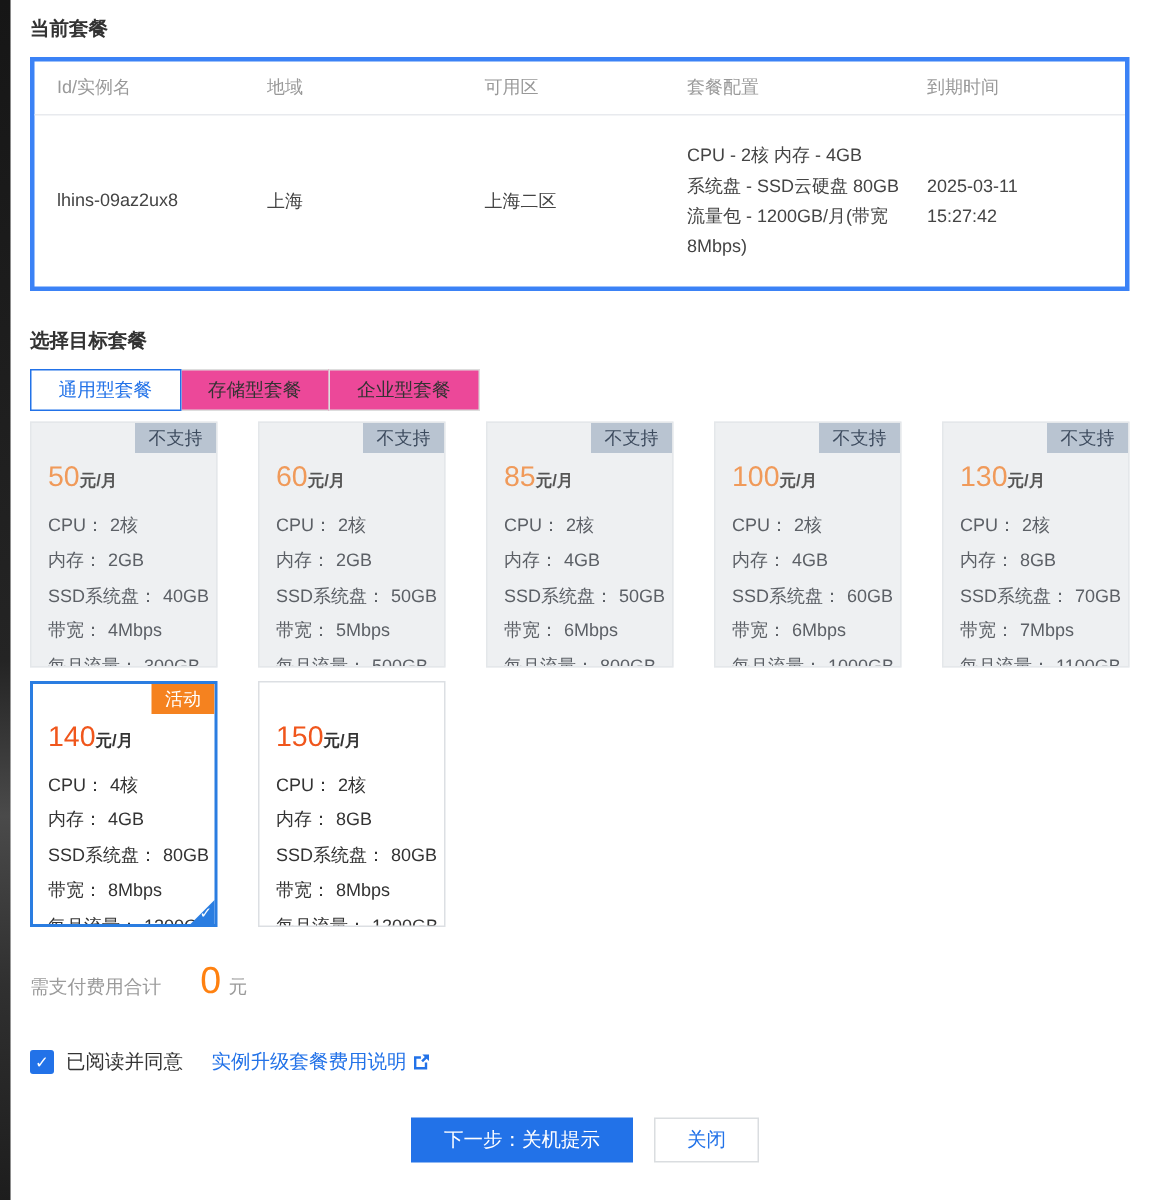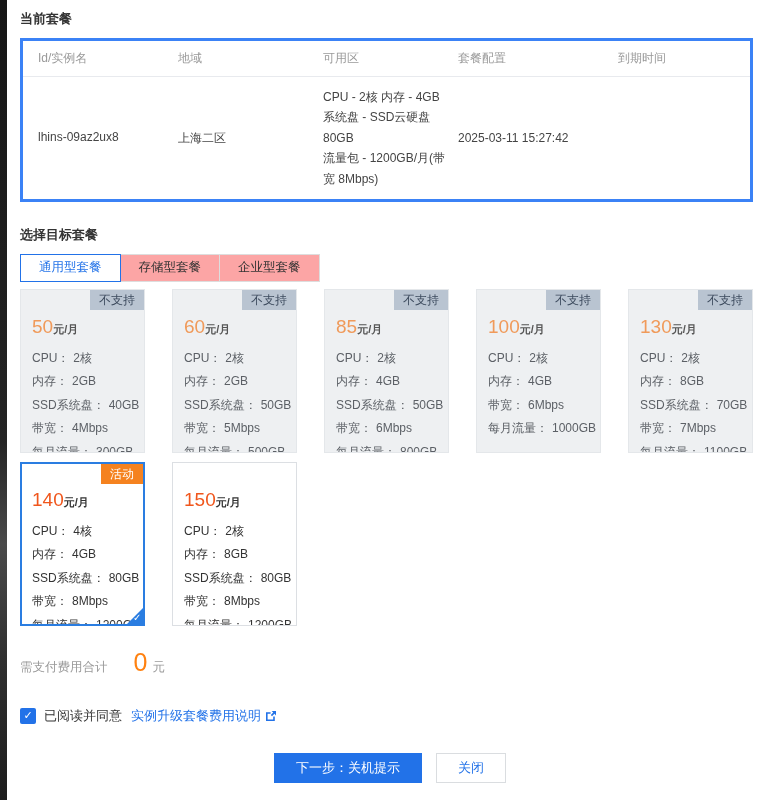--- a/index.html
+++ b/index.html
@@ -40,21 +40,21 @@
   .trow.body { min-height: 114px; padding-top: 10px; padding-bottom: 10px; }
   .trow.body > div { font-size: 12px; color: #444; line-height: 1.7; padding-right: 12px; }
   .cell-id div { line-height: 1.8; }
 
   
   .target-title { margin-top: 24px; }
   .tabs { margin-top: 10px; display: inline-flex; }
   .tab {
     height: 28px; min-width: 98px; padding: 0 18px;
     display: flex; align-items: center; justify-content: center;
-    font-size: 12.5px; color: #333; background: #fca5a5;
+    font-size: 12.5px; color: #333; background: #ec4899;
     border: 1px solid #ddd; margin-left: -1px; cursor: pointer;
   }
   .tab:first-child { margin-left: 0; }
   .tab.active {
     background: #fff; border: 1px solid #2272e8; color: #2272e8; z-index: 2; position: relative;
   }
 
   
   .plans { margin-top: 7px; width: 733px; display: grid; grid-template-columns: repeat(5, 1fr); gap: 27px; }
   .plans.row2 { margin-top: 9px; }
@@ -94,21 +94,21 @@
   .fee-line { margin-top: 22px; display: flex; align-items: baseline; }
   .fee-label { font-size: 12.5px; color: #9a9a9a; text-align: center; }
   .fee-amount { font-size: 25px; color: #ff8110; margin-left: 26px; }
   .fee-unit { font-size: 12.5px; color: #9a9a9a; margin-left: 5px; }
   .agree-line { margin-top: 30px; display: flex; align-items: center; font-size: 13px; color: #333; }
   .checkbox {
     width: 16px; height: 16px; border-radius: 2px; background: #2272e8;
     display: inline-flex; align-items: center; justify-content: center;
     color: #fff; font-size: 11px; margin-right: 8px; cursor: pointer;
   }
-  .agree-line .link { margin-left: 9px; display: inline-flex; align-items: center; gap: 4px; }
+  .agree-line .link { margin-left: 19px; display: inline-flex; align-items: center; gap: 4px; }
 
   
   .footer { margin-top: 28px; display: flex; justify-content: center; gap: 14px; }
   .btn { height: 30px; font-size: 13px; display: inline-flex; align-items: center; justify-content: center; cursor: pointer; border: none; }
   .btn.primary { background: #2272e8; color: #fff; padding: 0 22px; }
   .btn.secondary { background: #fff; color: #2272e8; border: 1px solid #dadde0; padding: 0 21px; }
 </style>
 </head>
 <body>
 
@@ -123,20 +123,21 @@
       <div>Id/实例名</div>
       <div>地域</div>
       <div>可用区</div>
       <div>套餐配置</div>
       <div>到期时间</div>
     </div>
     <div class="trow body">
       <div class="cell-id">
         <div>lhins-09az2ux8</div>
       </div>
+      <div>上海</div>
       <div>上海二区</div>
       <div>
         <div>CPU - 2核 内存 - 4GB</div>
         <div>系统盘 - SSD云硬盘 80GB</div>
         <div>流量包 - 1200GB/月(带宽 8Mbps)</div>
       </div>
       <div>2025-03-11 15:27:42</div>
     </div>
   </div>
 
@@ -179,20 +180,21 @@
       <div class="spec"><span>SSD系统盘：</span><span class="v">50GB</span></div>
       <div class="spec"><span>带宽：</span><span class="v">6Mbps</span></div>
       <div class="spec"><span>每月流量：</span><span class="v">800GB</span></div>
     </div>
 
     <div class="plan-card disabled">
       <div class="badge unsupported">不支持</div>
       <div class="price-line"><span class="price-num">100</span><span class="price-unit">元/月</span></div>
       <div class="spec"><span>CPU：</span><span class="v">2核</span></div>
       <div class="spec"><span>内存：</span><span class="v">4GB</span></div>
+      <div class="spec"><span>SSD系统盘：</span><span class="v">60GB</span></div>
       <div class="spec"><span>带宽：</span><span class="v">6Mbps</span></div>
       <div class="spec"><span>每月流量：</span><span class="v">1000GB</span></div>
     </div>
 
     <div class="plan-card disabled">
       <div class="badge unsupported">不支持</div>
       <div class="price-line"><span class="price-num">130</span><span class="price-unit">元/月</span></div>
       <div class="spec"><span>CPU：</span><span class="v">2核</span></div>
       <div class="spec"><span>内存：</span><span class="v">8GB</span></div>
       <div class="spec"><span>SSD系统盘：</span><span class="v">70GB</span></div>

